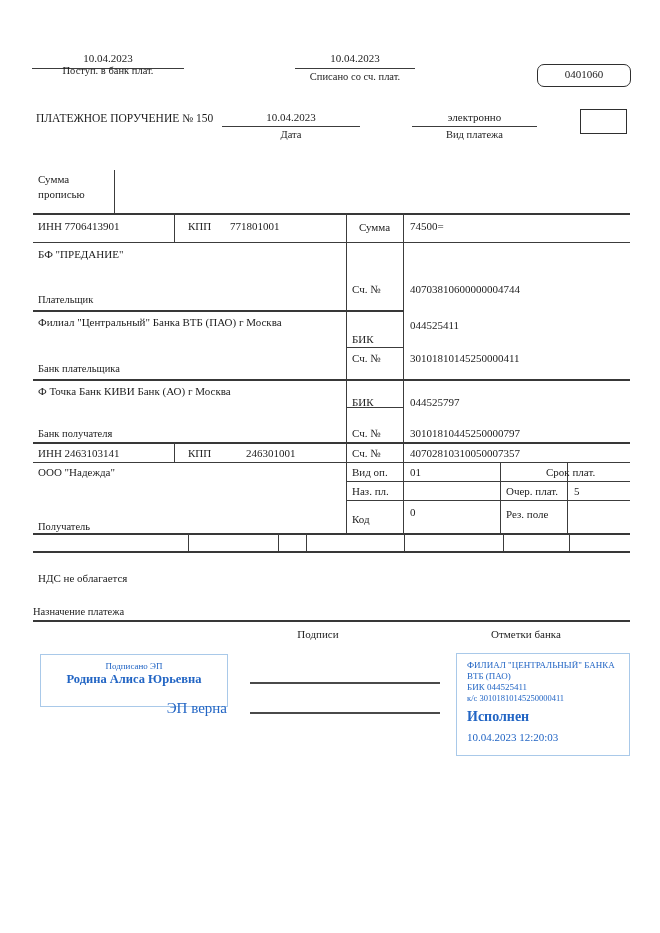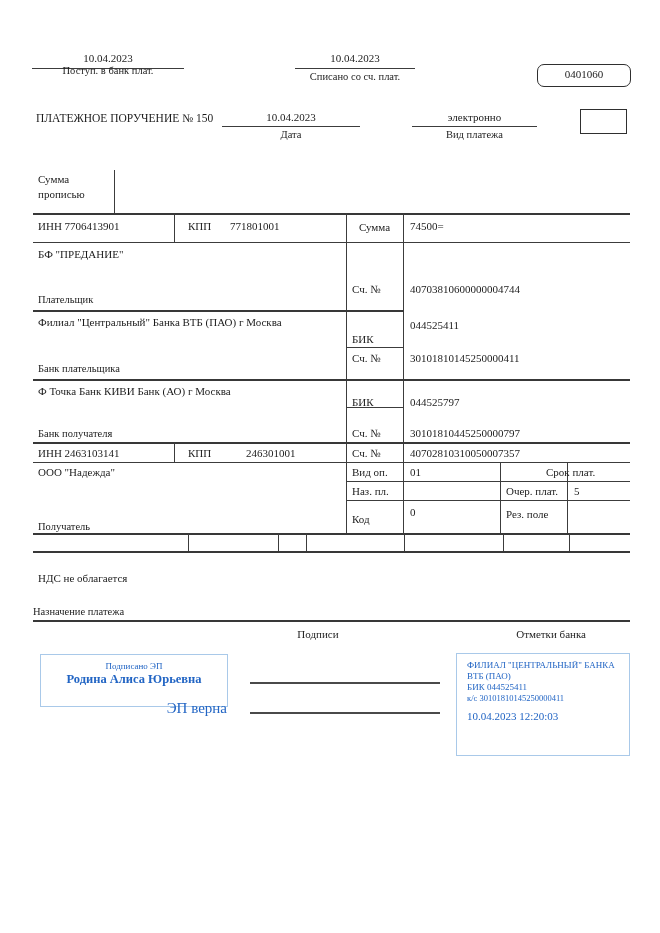--- a/index.html
+++ b/index.html
@@ -123,32 +123,33 @@
   <div class="vl" style="left:404px;top:533px;height:18px;"></div>
   <div class="vl" style="left:503px;top:533px;height:18px;"></div>
   <div class="vl" style="left:569px;top:533px;height:18px;"></div>
   <div class="hl2" style="left:33px;top:551px;width:597px;"></div>
 
   <div class="t" style="left:38px;top:572px;">НДС не облагается</div>
   <div class="t t105" style="left:33px;top:606px;">Назначение платежа</div>
   <div class="hl2" style="left:33px;top:620px;width:597px;"></div>
 
   <div class="t ctr" style="left:258px;top:628px;width:120px;">Подписи</div>
-  <div class="t ctr" style="left:466px;top:628px;width:120px;text-align:right;">Отметки банка</div>
+  <div class="t ctr" style="left:466px;top:628px;width:120px;">Отметки банка</div>
 
   <div class="stamp ep">
     <div class="l1">Подписано ЭП</div>
     <div class="nm">Родина Алиса Юрьевна</div>
     <div class="l3">ЭП верна</div>
   </div>
 
   <div class="sig" style="left:250px;top:682px;width:190px;"></div>
   <div class="sig" style="left:250px;top:712px;width:190px;"></div>
 
   <div class="stamp bk">
     <div class="s">ФИЛИАЛ "ЦЕНТРАЛЬНЫЙ" БАНКА</div>
     <div class="s">ВТБ (ПАО)</div>
     <div class="s">БИК 044525411</div>
     <div class="s4">к/с 30101810145250000411</div>
+    <div class="st">Исполнен</div>
     <div class="dt">10.04.2023  12:20:03</div>
   </div>
 
 </div>
 
 </body></html>

